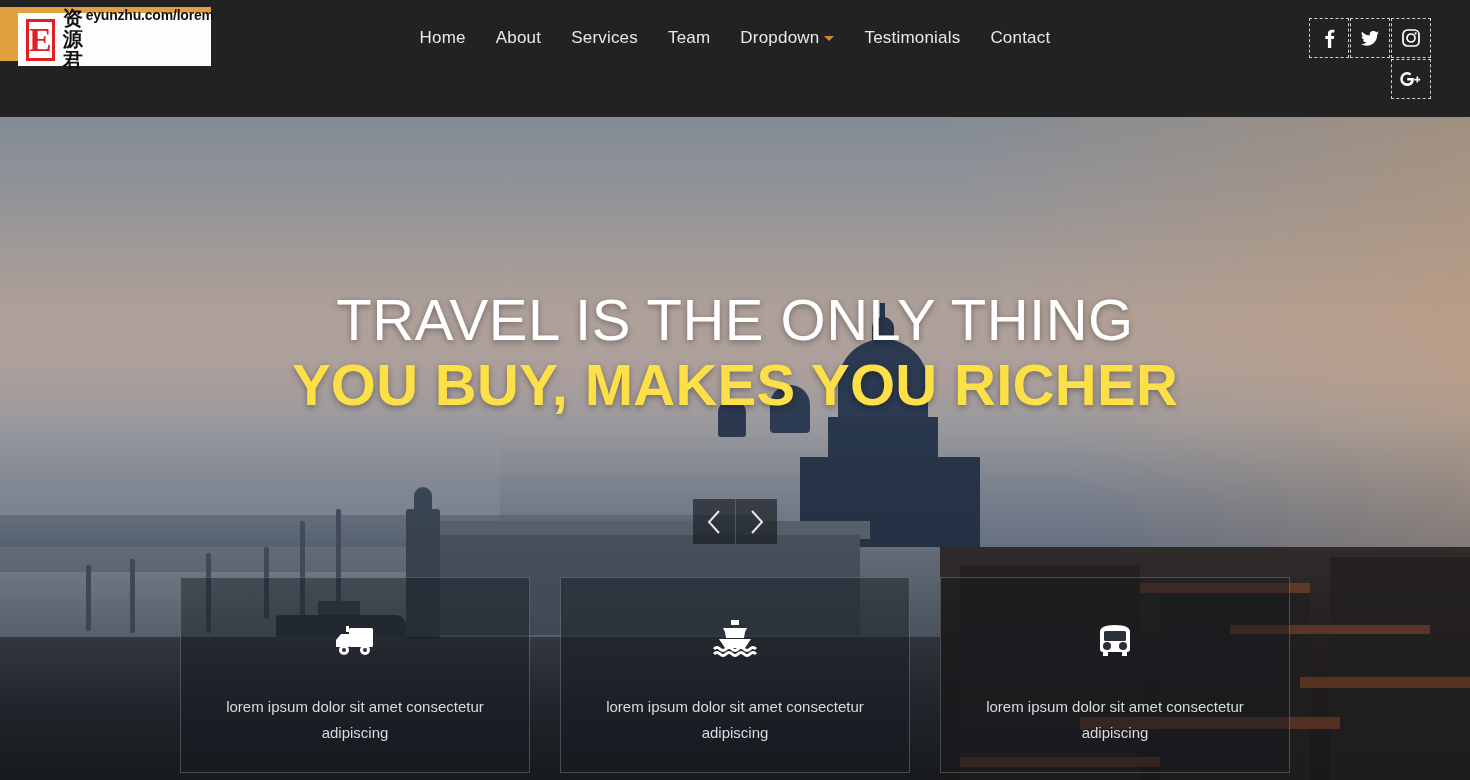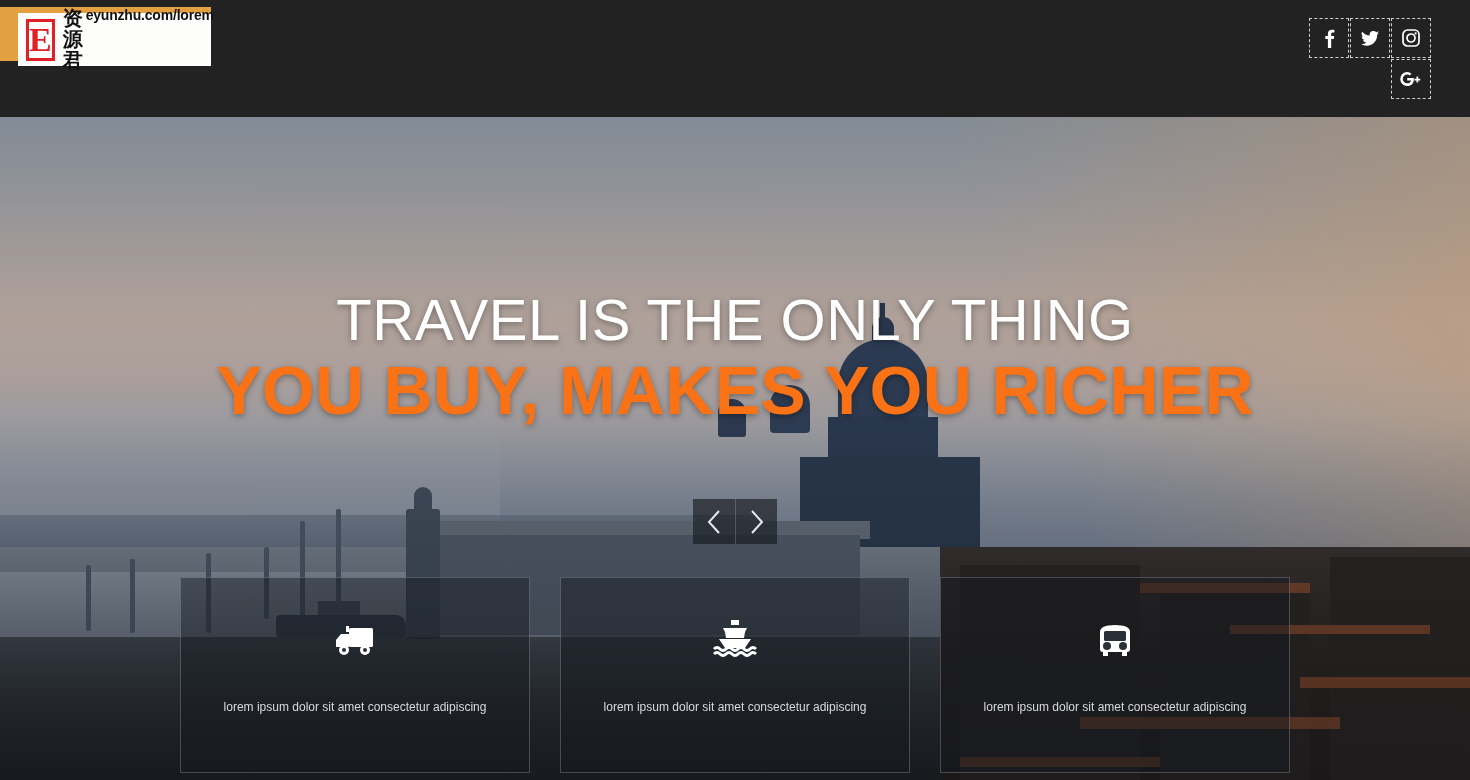--- a/index.html
+++ b/index.html
@@ -177,21 +177,21 @@
   .hero-content {
     position:absolute; left:0; top:0; width:1210px; height:663px; z-index:10;
   }
   .h-line1 {
     position:absolute; top:169px; left:0; width:1470px; text-align:center;
     font-size:58px; font-weight:300; color:#ffffff; letter-spacing:.5px;
     text-shadow:0 2px 6px rgba(0,0,0,.35);
   }
   .h-line2 {
     position:absolute; top:234px; left:0; width:1470px; text-align:center;
-    font-size:68px; font-weight:bold; color:#f97316; letter-spacing:.3px;
+    font-size:58px; font-weight:bold; color:#fde047; letter-spacing:.3px;
     text-shadow:0 2px 6px rgba(0,0,0,.35);
   }
   .cta {
     position:absolute; top:314px; left:617px; width:236px; height:48px;
     border:2px solid #ffffff; background:rgba(255,255,255,.06);
     color:#fff; font-size:16px; letter-spacing:.6px;
     display:flex; align-items:center; justify-content:center; cursor:pointer;
   }
   .arrows {
     position:absolute; top:382px; left:693px; width:84px; height:45px; display:flex;
@@ -209,21 +209,21 @@
   }
   .card {
     flex:1; background:rgba(22,26,32,.46);
     border:1px solid rgba(200,205,215,.28);
     display:flex; flex-direction:column; align-items:center;
     padding-top:30px;
   }
   .card-icon { height:50px; display:flex; align-items:flex-end; justify-content:center; }
   .card-text {
     margin-top:36px; width:300px; text-align:center;
-    color:#d8dade; font-size:12px; line-height:26px;
+    color:#d8dade; font-size:15px; line-height:26px;
   }
 </style>
 </head>
 <body>
 
 <div class="page">
 
   <div class="hero">
     <div class="hero-img">
       <div class="sky"></div>
@@ -332,20 +332,32 @@
           </div>
           <div class="card-text">lorem ipsum dolor sit amet consectetur adipiscing</div>
         </div>
 
       </div>
     </div>
   </div>
 
   <div class="header">
 
+    <div class="nav">
+      <a href="#">Home</a>
+      <a href="#">About</a>
+      <a href="#">Services</a>
+      <a href="#">Team</a>
+      <a href="#">
+          <span>Dropdown</span>
+          <span class="caret"></span>
+        </a>
+      <a href="#">Testimonials</a>
+      <a href="#">Contact</a>
+    </div>
 
     <div class="social">
       <div class="sbtn">
         <svg width="11" height="20" viewBox="0 0 11 20">
           <path d="M7.2 20V11h2.6l.4-3H7.2V6.1c0-.9.25-1.5 1.5-1.5H10.4V1.9C10.1 1.85 9.1 1.75 7.95 1.75 5.5 1.75 3.9 3.2 3.9 5.8V8H1.3v3h2.6v9z" fill="#fff"></path>
         </svg>
       </div>
       <div class="sbtn">
         <svg width="18" height="15" viewBox="0 0 18 15">
           <path d="M18 1.8a7.3 7.3 0 0 1-2.1.6A3.7 3.7 0 0 0 17.5.3a7.4 7.4 0 0 1-2.35.9A3.69 3.69 0 0 0 8.8 4.6a10.5 10.5 0 0 1-7.6-3.86 3.69 3.69 0 0 0 1.14 4.93A3.65 3.65 0 0 1 .7 5.2v.05a3.69 3.69 0 0 0 2.96 3.62 3.7 3.7 0 0 1-1.67.06 3.7 3.7 0 0 0 3.45 2.56A7.4 7.4 0 0 1 0 13.02a10.45 10.45 0 0 0 5.66 1.66c6.79 0 10.5-5.62 10.5-10.5l-.01-.48A7.5 7.5 0 0 0 18 1.8z" fill="#fff"></path>

